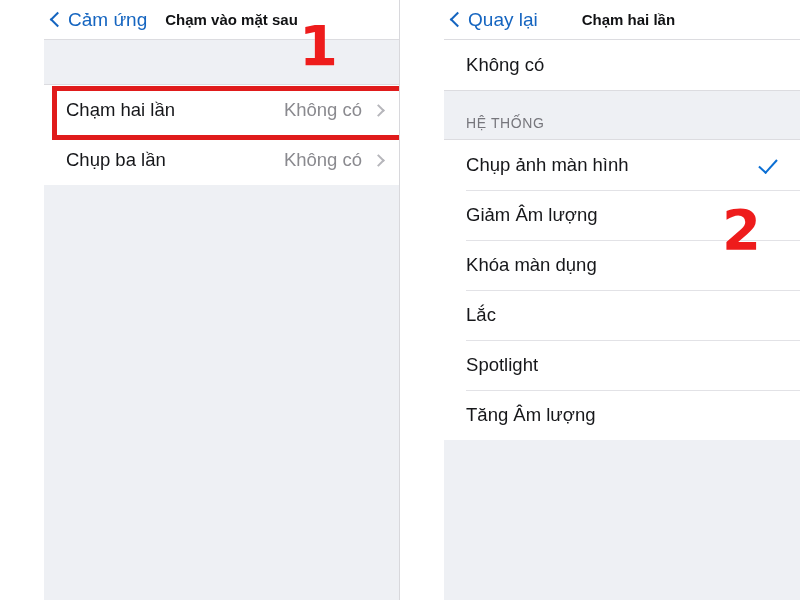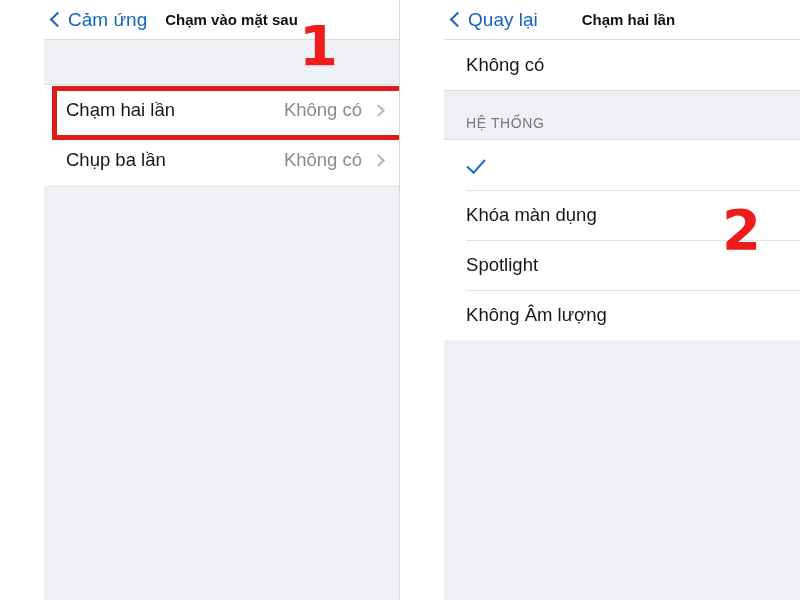--- a/index.html
+++ b/index.html
@@ -224,36 +224,43 @@
       </div>
 
       <div class="section-head">
         <span>HỆ THỐNG</span>
       </div>
 
       <div class="list">
 
 
         <div class="row">
+          <span class="row-label">Chụp ảnh màn hình</span>
           <span class="check"></span>
         </div>
 
+        <div class="row">
+          <span class="row-label">Giảm Âm lượng</span>
+        </div>
 
         <div class="row">
           <span class="row-label">Khóa màn dụng</span>
         </div>
 
+        <div class="row">
+          <span class="row-label">Lắc</span>
+        </div>
 
 
         <div class="row">
           <span class="row-label">Spotlight</span>
         </div>
 
         <div class="row">
-          <span class="row-label">Không Âm lượng</span>
+          <span class="row-label">Tăng Âm lượng</span>
         </div>
 
       </div>
     </div>
 
   </div>
 
   <div class="marker marker-1">1</div>
   <div class="marker marker-2">2</div>
 

